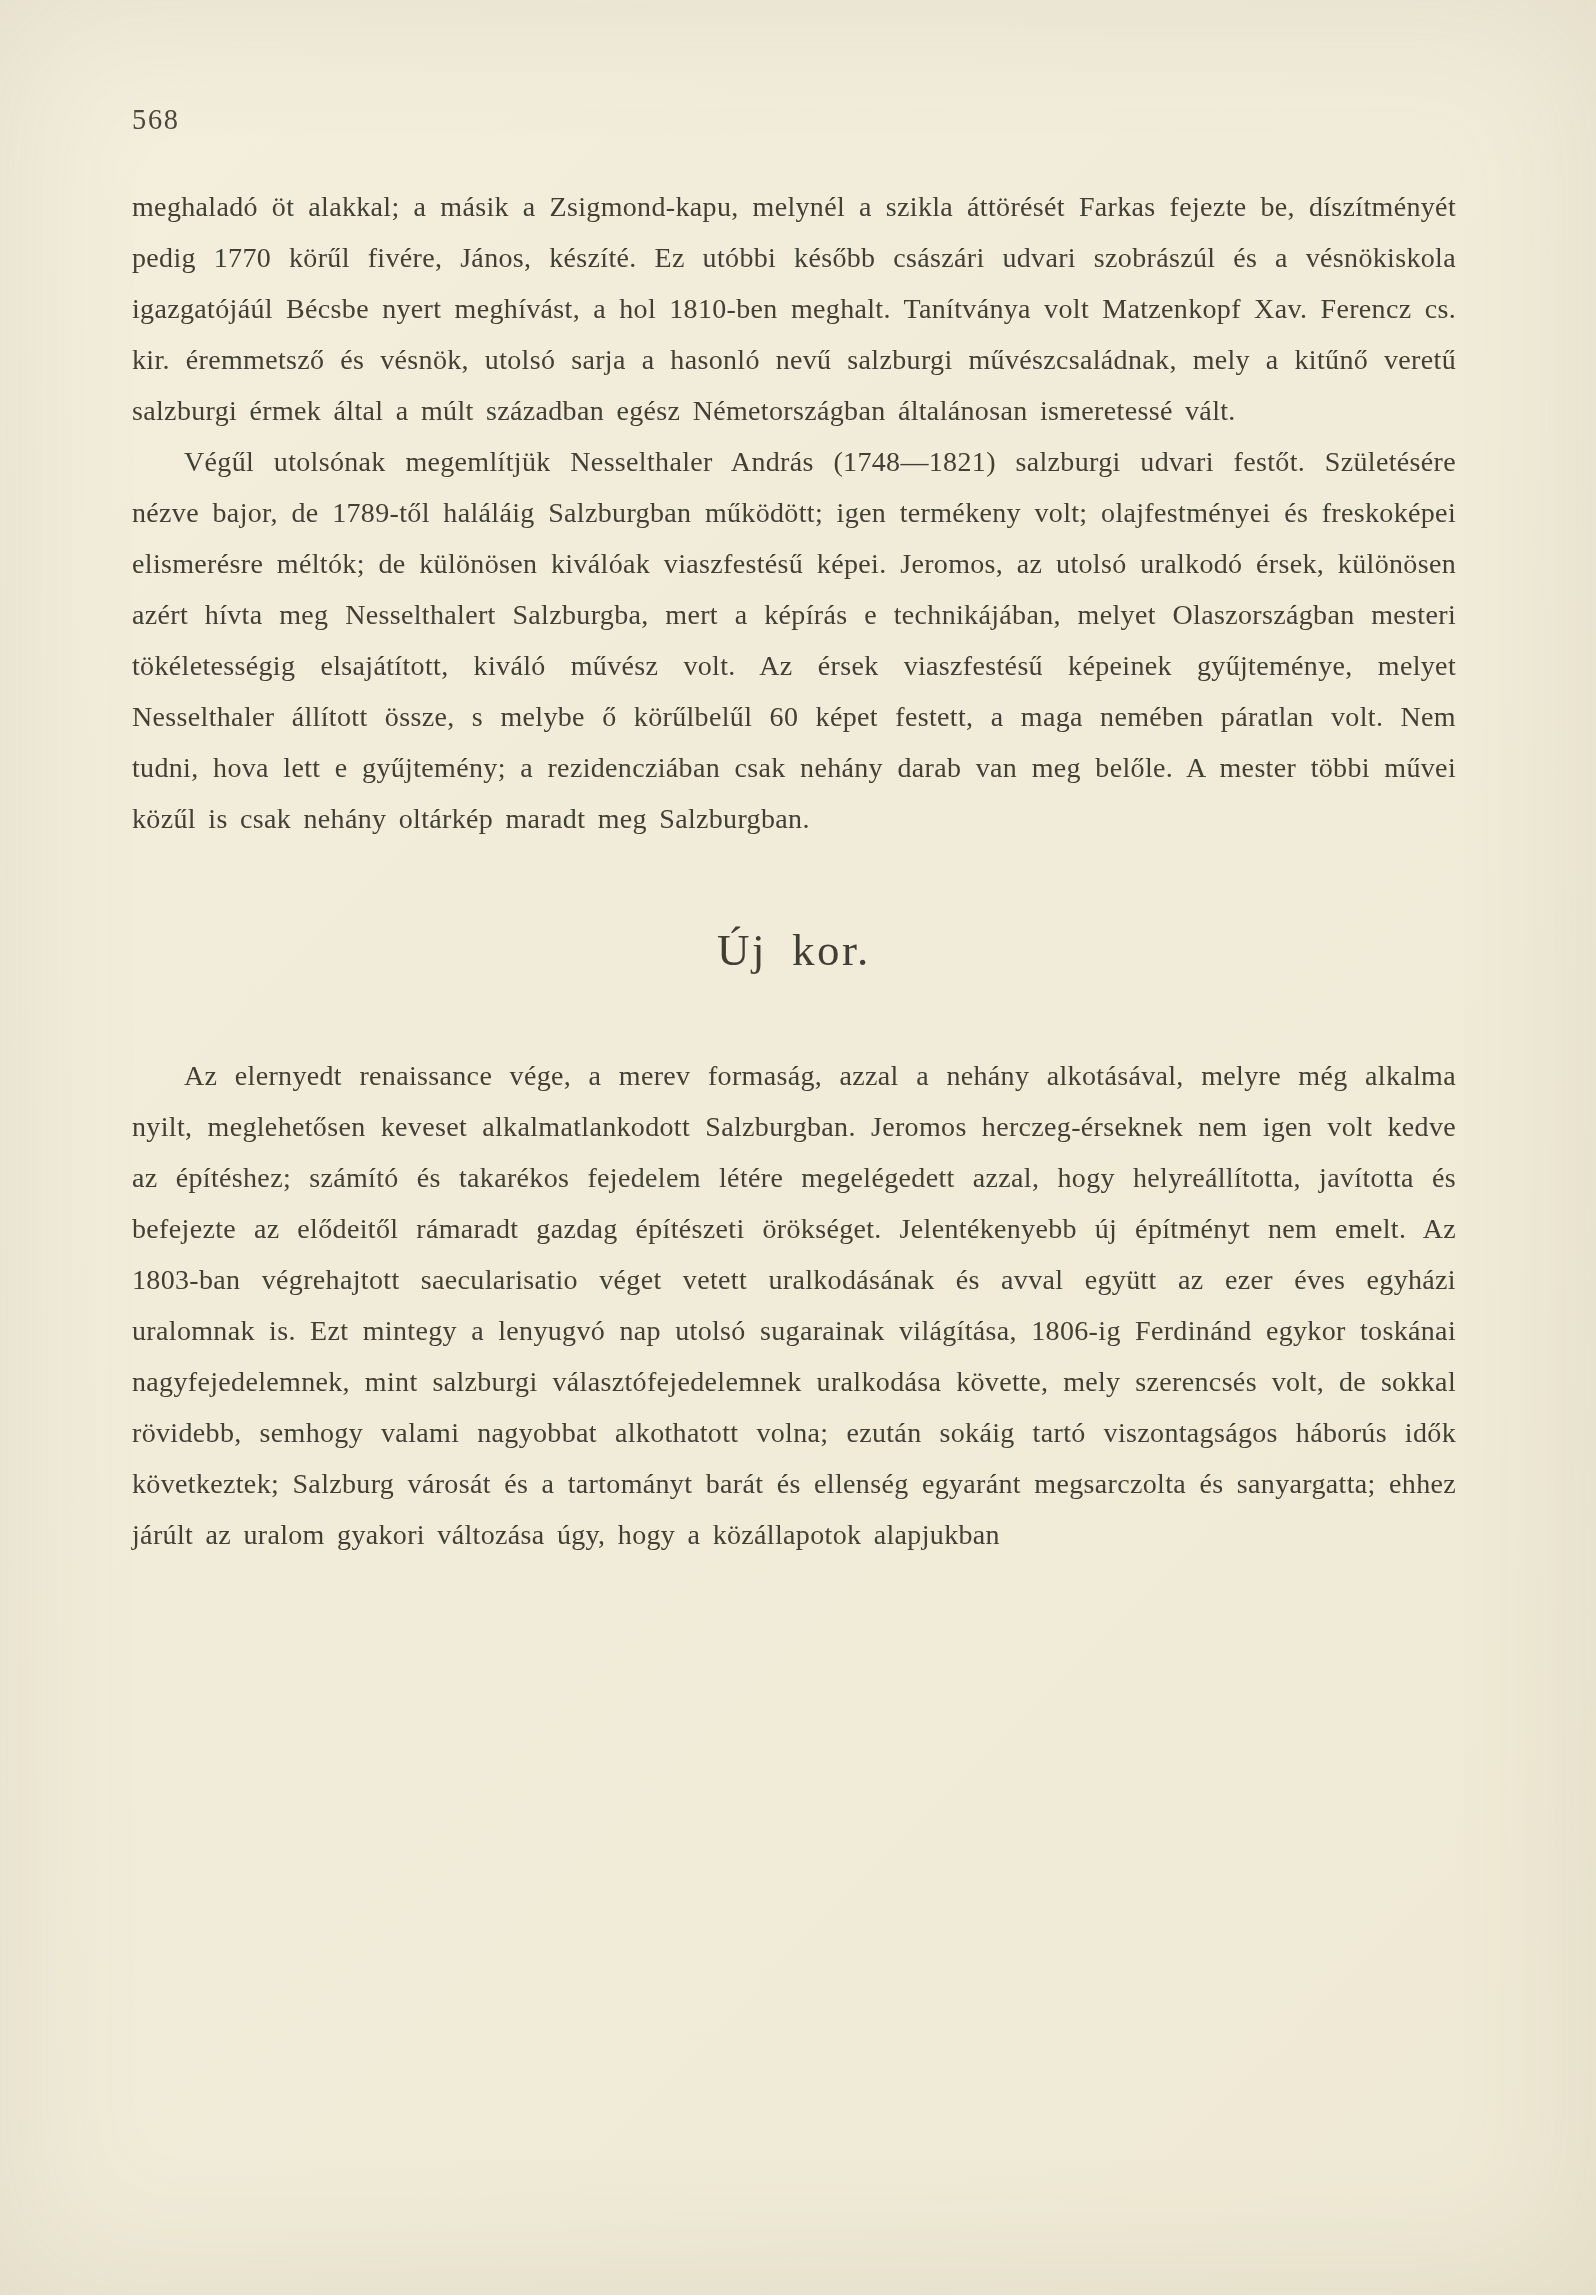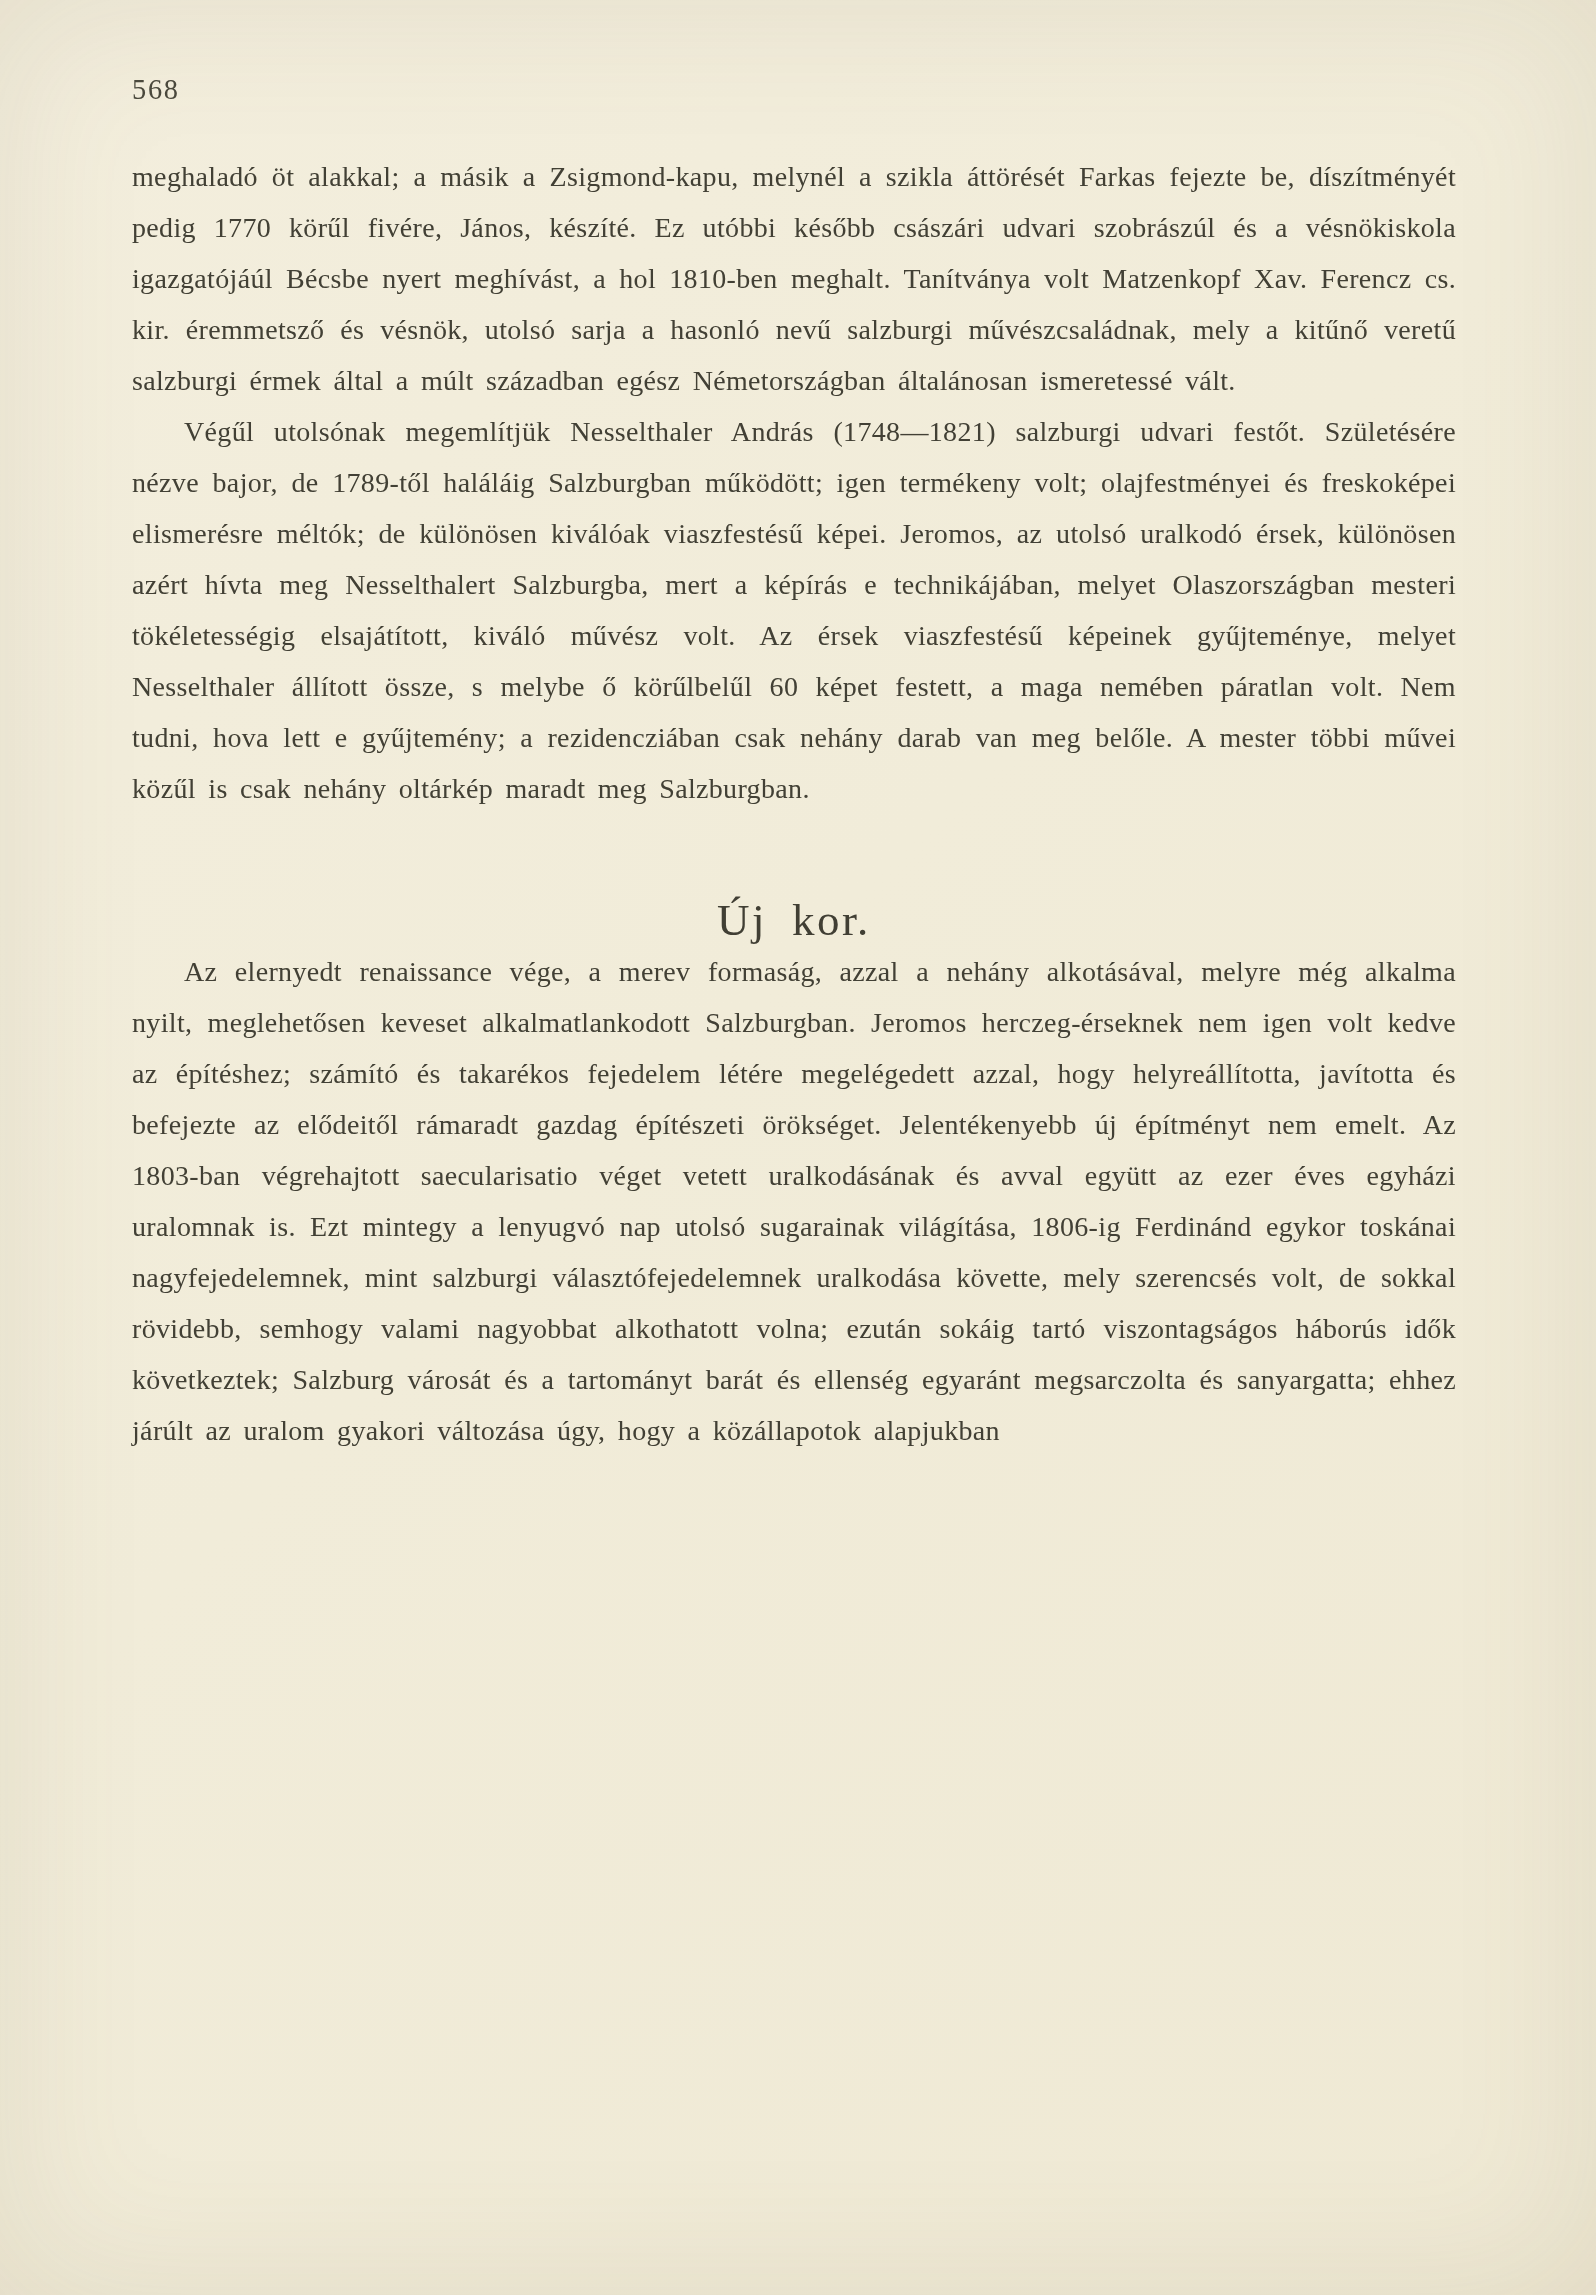--- a/index.html
+++ b/index.html
@@ -8,21 +8,21 @@
     background: #e8e3cf;
   }
 
   .page {
     position: relative;
     width: 1597px;
     height: 2295px;
     background: linear-gradient(135deg, #f3eedd 0%, #f1ecd9 45%, #efe9d4 100%);
     color: #403e34;
     font-family: "Liberation Serif", "DejaVu Serif", serif;
-    padding: 74px 141px 0 132px;
+    padding: 104px 141px 0 132px;
     box-shadow: inset 0 0 151px rgba(120,105,70,0.12);
     overflow: hidden;
   }
 
   .page-number {
     font-size: 28.4px;
     letter-spacing: 1.7px;
     color: #4a483c;
     margin-bottom: 45px;
   }
@@ -42,20 +42,21 @@
 
   .section-heading {
     font-family: "Liberation Serif", "DejaVu Serif", serif;
     font-weight: normal;
     font-size: 45px;
     letter-spacing: 2.5px;
     word-spacing: 0.25em;
     text-align: center;
     color: #413f34;
     margin-top: 80px;
+    margin-bottom: 74px;
   }
 </style>
 </head>
 <body>
 
 <div class="page">
 
   <div class="page-number">568</div>
 
   <p class="body-text">meghaladó öt alakkal; a másik a Zsigmond-kapu, melynél a szikla áttörését Farkas fejezte be, díszítményét pedig 1770 körűl fivére, János, készíté. Ez utóbbi később császári udvari szobrászúl és a vésnökiskola igazgatójáúl Bécsbe nyert meghívást, a hol 1810-ben meghalt. Tanítványa volt Matzenkopf Xav. Ferencz cs. kir. éremmetsző és vésnök, utolsó sarja a hasonló nevű salzburgi művészcsaládnak, mely a kitűnő veretű salzburgi érmek által a múlt században egész Németországban általánosan ismeretessé vált.</p>

